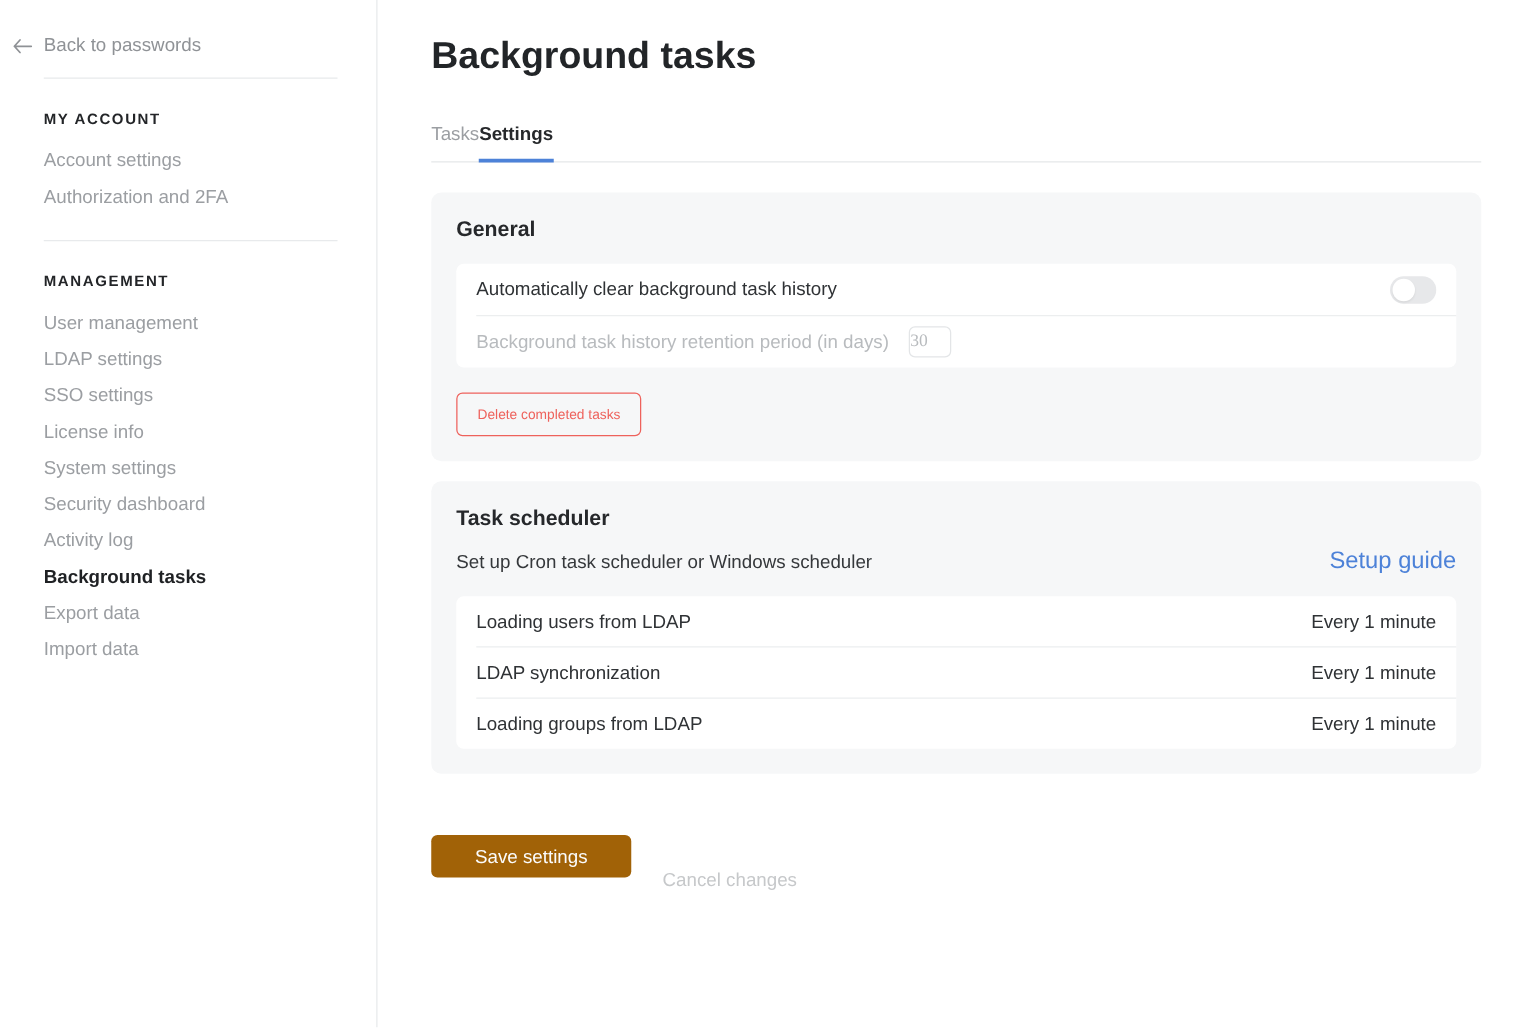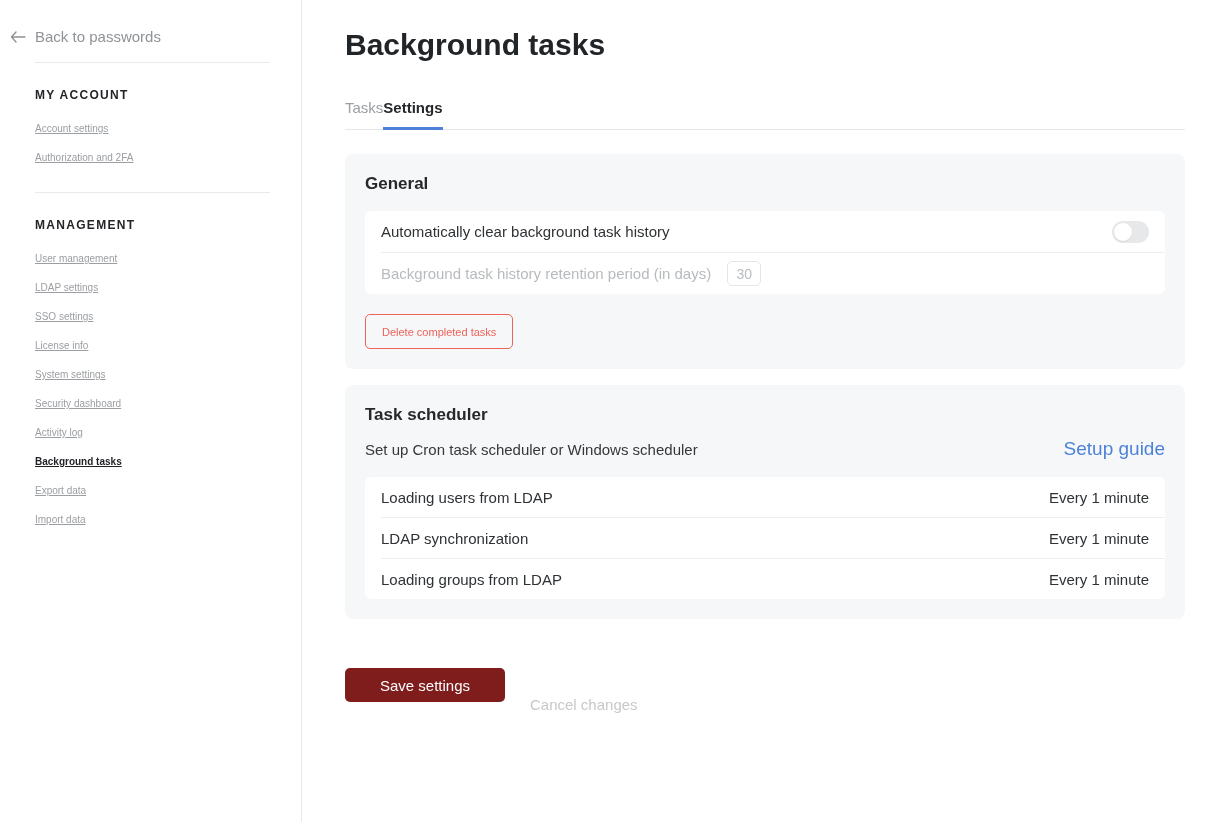--- a/index.html
+++ b/index.html
@@ -26,22 +26,22 @@
   }
   .back-link svg { display: block; }
   .side-divider { border: none; border-top: 1px solid #e8eaec; margin: 0; }
   .side-section-title {
     margin-top: 25px; margin-bottom: 12px;
     font-size: 12px; font-weight: bold; letter-spacing: 1.3px;
     color: #232528;
   }
   .side-items { list-style: none; margin-bottom: 20px; }
   .side-item {
-    font-size: 10px; color: #9b9ea2;
-    padding: 7px 0; cursor: pointer; line-height: 15px; text-decoration: underline;
+    font-size: 15px; color: #9b9ea2;
+    padding: 7px 0; cursor: pointer; line-height: 15px;
   }
   .side-item.active { color: #1f2124; font-weight: bold; }
 
   
   .main { flex: 1; padding: 27px 31px 0 43px; }
   .page-title { font-size: 30px; font-weight: bold; color: #222528; line-height: 36px; }
   .status-line {
     display: flex; align-items: center; gap: 8px;
     margin-top: 15px; font-size: 15px; color: #57cba0;
   }
@@ -90,22 +90,22 @@
   .toggle .knob {
     position: absolute; left: 2px; top: 2px;
     width: 18px; height: 18px; border-radius: 50%;
     background: #ffffff; box-shadow: 0 1px 2px rgba(0,0,0,0.08);
   }
 
   .retention-input {
     width: 34px; height: 25px; margin-left: 16px;
     border: 1px solid #e3e5e7; border-radius: 5px;
     background: #ffffff; color: #b8bbbe;
-    font-size: 14px; text-align: center;
-    font-family: Liberation Sans, sans-serif;
+    font-size: 14px; 
+    font-family: Liberation Serif, serif;
     outline: none;
   }
 
   .delete-btn {
     margin-top: 20px; height: 35px; padding: 0 16px;
     border: 1px solid #ee625c; border-radius: 5px;
     background: transparent; color: #ee625c;
     font-size: 11px; font-family: "Liberation Sans", sans-serif;
     cursor: pointer; display: inline-block;
   }
@@ -120,21 +120,21 @@
   .task-row {
     display: flex; align-items: center; justify-content: space-between;
     height: 40px; padding: 0 16px; font-size: 15px; color: #2f3235;
   }
   .task-interval { color: #2f3235; }
 
   
   .actions { display: flex; align-items: center; margin-top: 38px; }
   .save-btn {
     width: 160px; height: 34px; border: none; border-radius: 5px;
-    background: #7f1d1d; color: #fbfcfd; font-size: 15px;
+    background: #a16207; color: #fbfcfd; font-size: 15px;
     font-family: "Liberation Sans", sans-serif; cursor: default;
   }
   .cancel-btn {
     margin-left: 25px; border: none; background: transparent;
     color: #c6c8ca; font-size: 15px;
     font-family: "Liberation Sans", sans-serif; cursor: default; margin-top: 39px;
   }
 </style>
 </head>
 <body>

